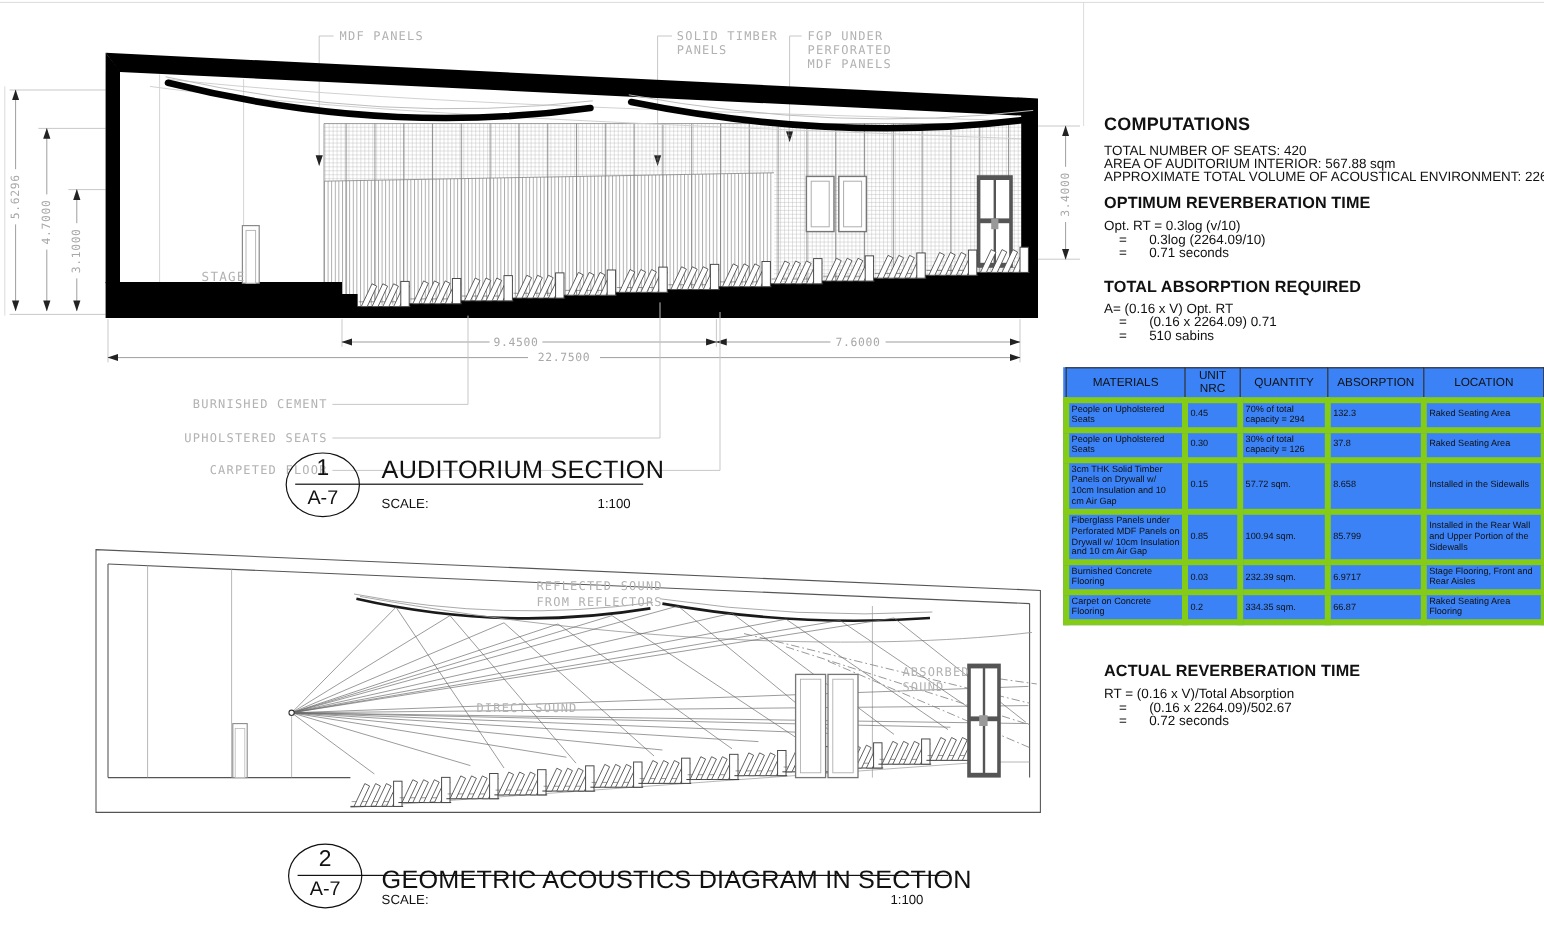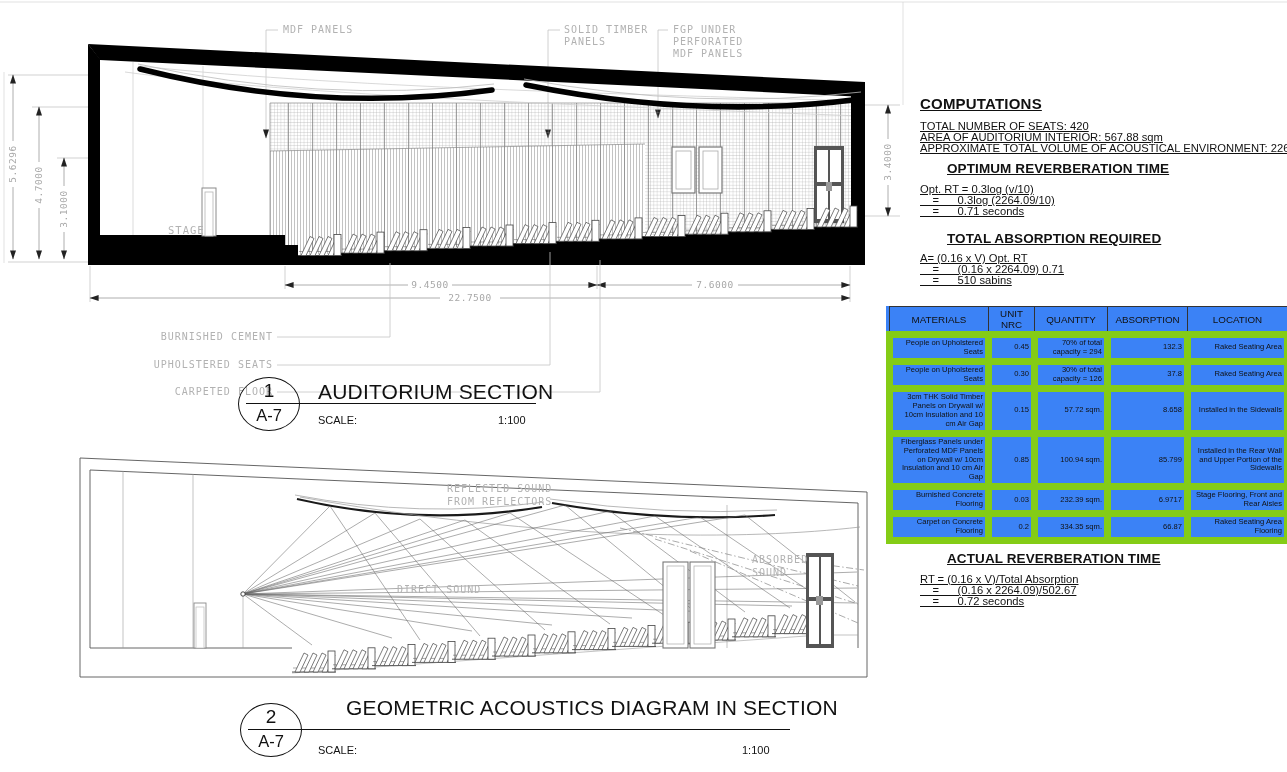--- a/index.html
+++ b/index.html
@@ -1,29 +1,29 @@
 <!DOCTYPE html>
 <html><head>
 <meta charset="utf-8">
 <style>
   html,body{margin:0;padding:0;background:#888;}
   .canvas{position:relative;width:1287px;height:772px;background:#ffffff;overflow:hidden;
           font-family:"Liberation Sans",sans-serif;color:#111;}
   svg.art{position:absolute;left:0;top:0;}
   .cadtext{font-family:"DejaVu Sans Mono",monospace;fill:#b2b2b2;letter-spacing:1px;}
   .dimtext{font-family:"DejaVu Sans Mono",monospace;fill:#a8a8a8;letter-spacing:0.5px;}
-  .abs{position:absolute;text-decoration:underline;}
+  .abs{position:absolute;}
   .h1{font-weight:bold;font-size:15px;letter-spacing:0.2px;}
-  .h2{font-weight:bold;font-size:13.5px;letter-spacing:0.1px;margin-left:27px;}
+  .h2{font-weight:bold;font-size:13.5px;letter-spacing:0.1px;}
   .bodyline{font-size:11.2px;line-height:11.4px;white-space:pre;}
   .calc .bodyline{line-height:11.2px;}
   table.mat{position:absolute;left:886px;top:306px;width:398px;border-collapse:collapse;
             table-layout:fixed;background:#3b82f6;border:1.6px solid #333;}
   table.mat th{font-size:9.8px;font-weight:normal;border:1px solid #333;padding:1px 1px;height:14px;}
-  table.mat td{font-size:7.6px;line-height:1.18;border:7px solid #84cc16;padding:1px 2px;text-align:right;vertical-align:middle;}
+  table.mat td{font-size:7.6px;line-height:1.18;border:5px solid #84cc16;padding:1px 2px;text-align:left;vertical-align:middle;}
   table.mat tr.lastrow td{border-bottom:3px double #333;}
   .tcircle{position:absolute;border:1.6px solid #111;border-radius:50%;background:transparent;}
   .tcircle span{position:absolute;left:0;width:100%;text-align:center;}
   .tline{position:absolute;height:1.3px;background:#111;}
   .tname{position:absolute;font-size:21px;letter-spacing:0.2px;white-space:nowrap;text-align:right;}
   .tscale{position:absolute;font-size:11px;}
 </style>
 </head>
 <body>
 
@@ -324,21 +324,21 @@
   <div class="tscale" style="left:318px;top:414px;">SCALE:</div>
   <div class="tscale" style="left:498px;top:414px;">1:100</div>
 </div>
 
 <div>
   <div class="tline" style="left:248px;top:729px;width:542px;"></div>
   <div class="tcircle" style="left:240px;top:703px;width:60px;height:52px;">
     <span style="top:2px;font-size:19px;">2</span>
     <span style="top:28px;font-size:16.5px;">A-7</span>
   </div>
-  <div class="tname" style="left:318px;top:696px;margin-left:28px;">GEOMETRIC ACOUSTICS DIAGRAM IN SECTION</div>
+  <div class="tname" style="left:318px;top:722px;">GEOMETRIC ACOUSTICS DIAGRAM IN SECTION</div>
   <div class="tscale" style="left:318px;top:744px;">SCALE:</div>
   <div class="tscale" style="left:742px;top:744px;">1:100</div>
 </div>
 
 <div>
   <div class="abs h1" style="left:920px;top:95px;">COMPUTATIONS</div>
   <div class="abs calc" style="left:920px;top:121px;">
     <div class="bodyline">TOTAL NUMBER OF SEATS: 420</div>
     <div class="bodyline">AREA OF AUDITORIUM INTERIOR: 567.88 sqm</div>
     <div class="bodyline">APPROXIMATE TOTAL VOLUME OF ACOUSTICAL ENVIRONMENT: 2264.09</div>

